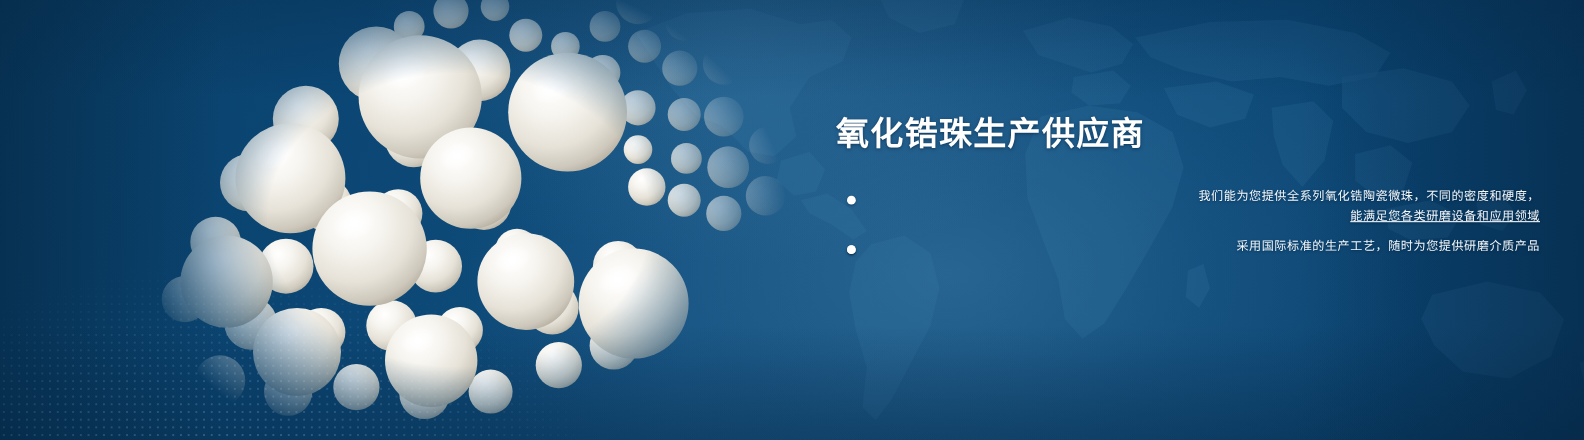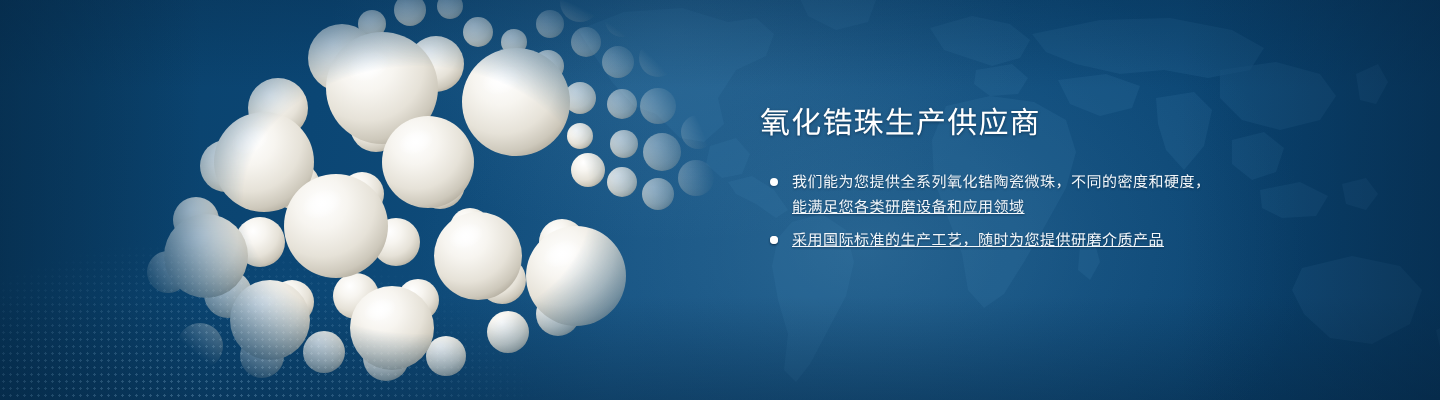--- a/index.html
+++ b/index.html
@@ -108,44 +108,45 @@
     position: absolute;
     left: 760px;
     top: 104px;
     width: 640px;
   }
 
   .headline {
     margin: 0;
     font-size: 30px;
     line-height: 1.28;
-    font-weight: 400;
+    font-weight: 700;
     letter-spacing: 1.2px;
     color: #ffffff;
     text-shadow: 0 1px 3px rgba(2,26,48,0.55);
     white-space: nowrap;
   }
 
   .bullets {
     list-style: none;
     margin: 28px 0 0 0;
     padding: 0;
   }
 
   .bullet {
     position: relative;
     padding-left: 32px;
     margin-bottom: 9px;
-    font-size: 15px;
+    font-size: 11px;
     line-height: 1.62;
     letter-spacing: 0.5px;
     color: #f2f7fb;
     text-shadow: 0 1px 2px rgba(2,26,48,0.5);
-  }
-  .bullet:last-child { margin-bottom: 0; text-decoration: underline; }
+    text-align: right;
+  }
+  .bullet:last-child { margin-bottom: 0; }
 
   .bullet .dot {
     position: absolute;
     left: 10px;
     top: 8px;
     width: 8px;
     height: 8px;
     border-radius: 50%;
     background: #ffffff;
     box-shadow: 0 1px 2px rgba(2,26,48,0.4);

